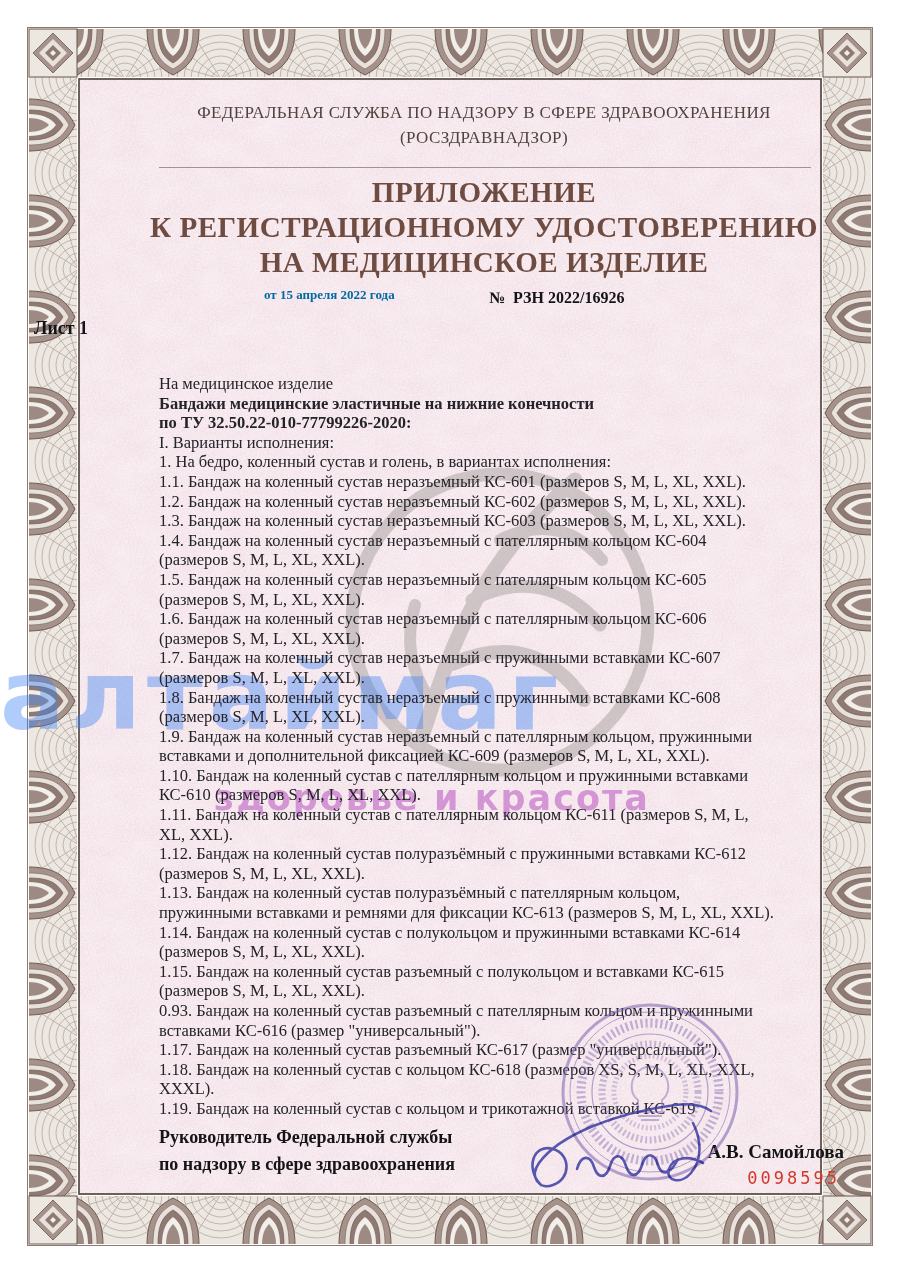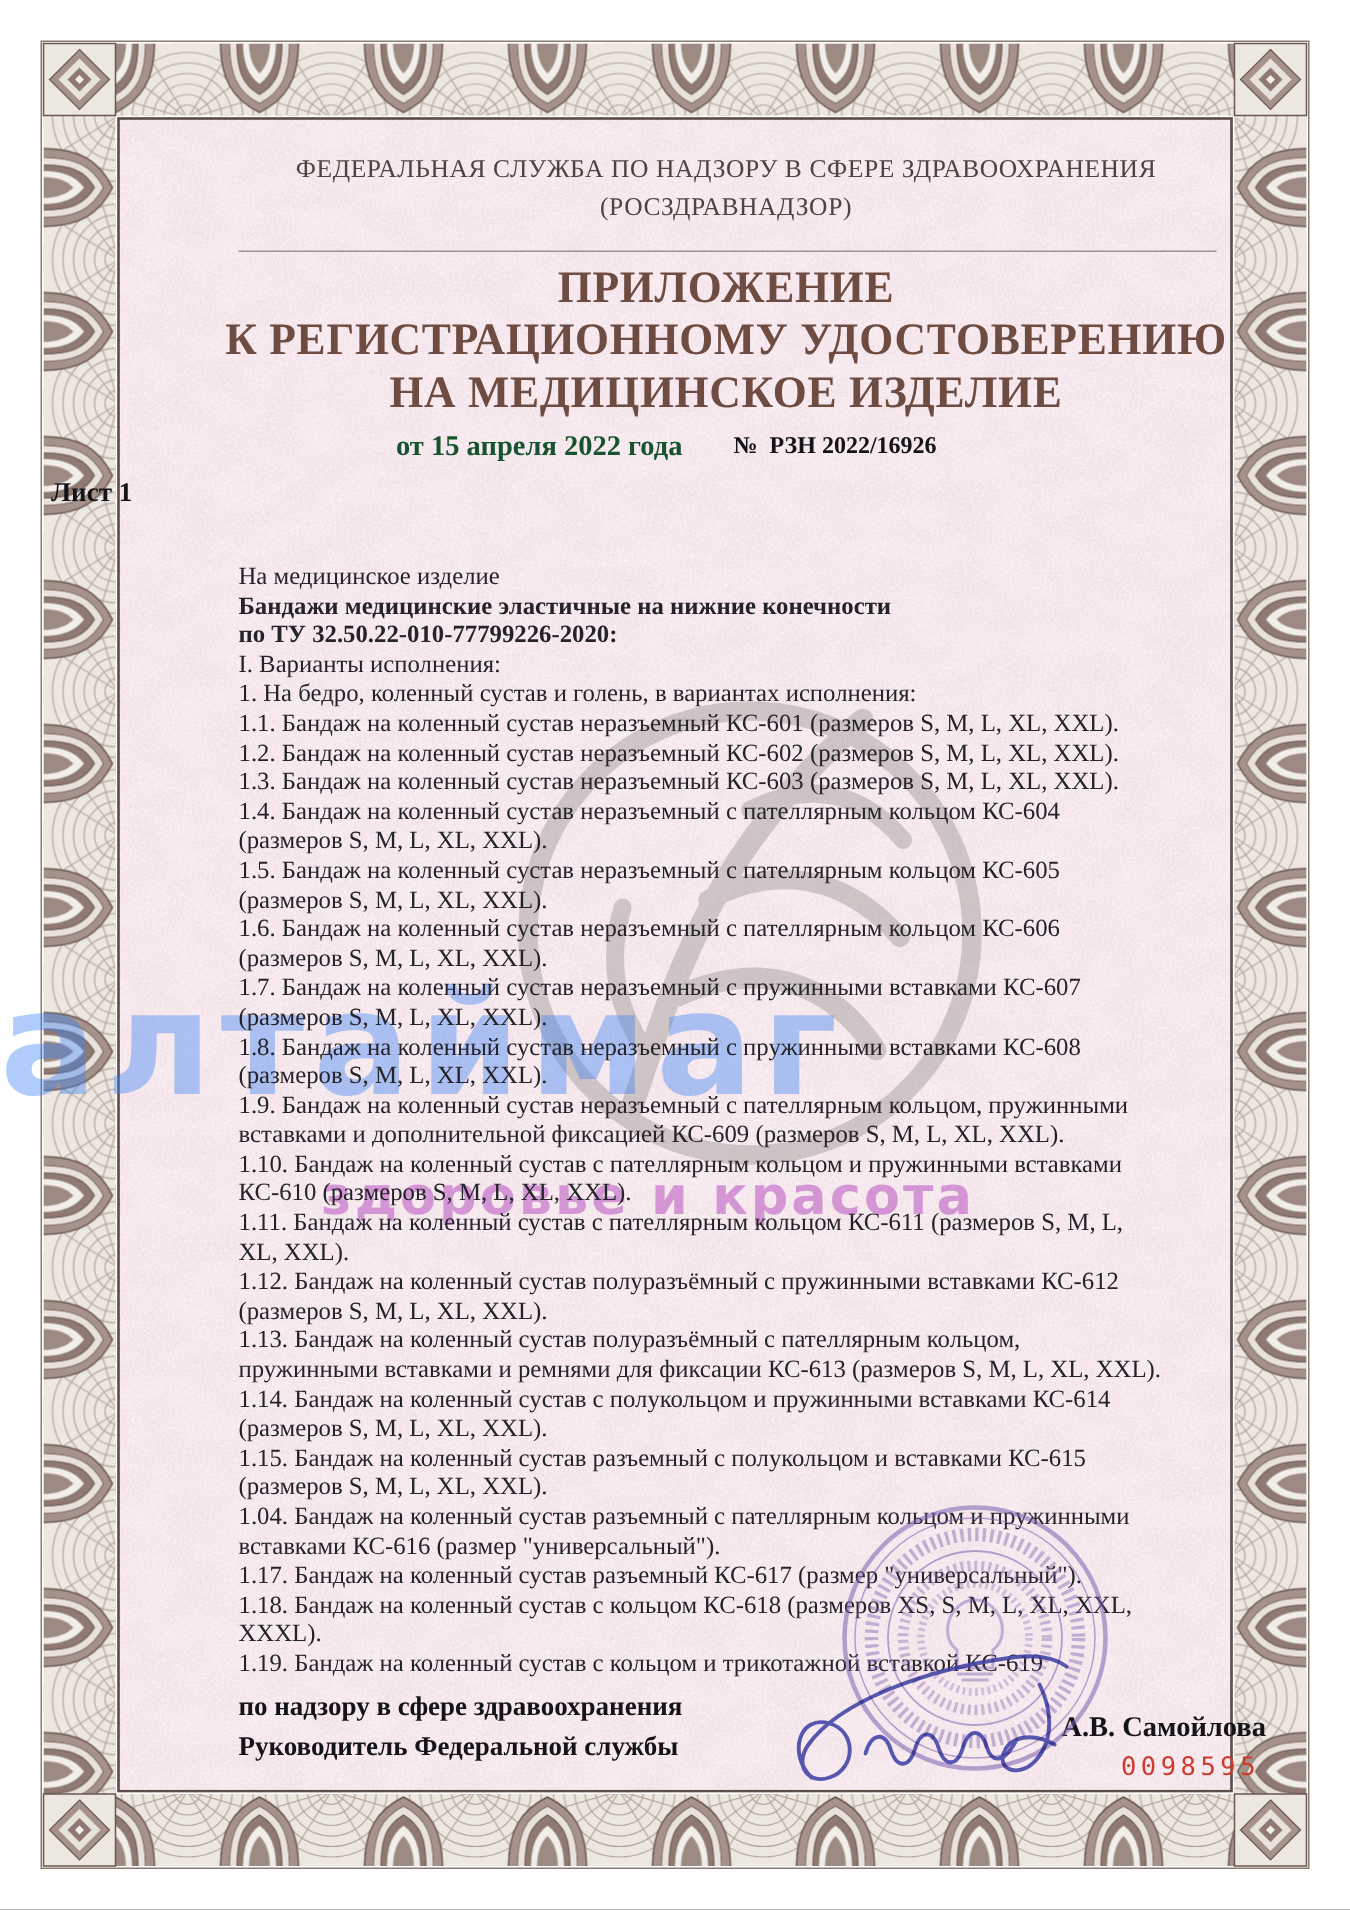--- a/index.html
+++ b/index.html
@@ -12,21 +12,21 @@
   .wm-tagline{position:absolute;left:0;top:778px;width:96%;text-align:center;z-index:2;
     font-family:"DejaVu Sans","Liberation Sans",sans-serif;font-weight:bold;
     font-size:35px;letter-spacing:2px;color:#a21caf;opacity:0.40;}
   .content{position:absolute;left:0;top:0;width:100%;height:100%;z-index:3;margin-left:34px;}
   .agency{position:absolute;top:100px;left:90px;right:90px;text-align:center;
     font-size:17px;line-height:25px;color:#4e433e;letter-spacing:0.4px;}
   .divider{position:absolute;top:167px;left:125px;width:652px;border-top:1px solid #95837b;opacity:0.85;}
   .doc-title{position:absolute;top:174px;left:0;width:100%;text-align:center;
     font-weight:bold;font-size:30px;line-height:35px;color:#6f4c41;
     transform:scaleX(0.97);transform-origin:center;letter-spacing:0.5px;}
-  .meta-date{position:absolute;top:287px;left:230px;font-weight:bold;font-size:19px;color:#14532d;}
+  .meta-date{position:absolute;top:287px;left:230px;font-weight:bold;font-size:13px;color:#0369a1;}
   .meta-number{position:absolute;top:289px;left:455px;font-weight:bold;font-size:16px;color:#141418;white-space:pre;}
   .sheet{position:absolute;top:318px;left:0;width:723px;
     font-weight:bold;font-size:18px;color:#141418;}
   .body{position:absolute;top:374px;left:125px;width:684px;font-size:16.5px;
     line-height:19.6px;color:#232329;}
   .bline{white-space:nowrap;}
   .bline.bold{font-weight:bold;}
   .footer-title{position:absolute;top:1124px;left:125px;font-weight:bold;
     font-size:18px;line-height:27px;color:#141418;}
   .signer-name{position:absolute;top:1141px;left:520px;width:290px;text-align:right;
@@ -210,36 +210,36 @@
         <div class="bline">пружинными вставками и ремнями для фиксации КС-613 (размеров S, M, L, XL, XXL).</div>
 
         <div class="bline">1.14. Бандаж на коленный сустав с полукольцом и пружинными вставками КС-614</div>
 
         <div class="bline">(размеров S, M, L, XL, XXL).</div>
 
         <div class="bline">1.15. Бандаж на коленный сустав разъемный с полукольцом и вставками КС-615</div>
 
         <div class="bline">(размеров S, M, L, XL, XXL).</div>
 
-        <div class="bline">1.04. Бандаж на коленный сустав разъемный с пателлярным кольцом и пружинными</div>
+        <div class="bline">0.93. Бандаж на коленный сустав разъемный с пателлярным кольцом и пружинными</div>
 
         <div class="bline">вставками КС-616 (размер "универсальный").</div>
 
         <div class="bline">1.17. Бандаж на коленный сустав разъемный КС-617 (размер "универсальный").</div>
 
         <div class="bline">1.18. Бандаж на коленный сустав с кольцом КС-618 (размеров XS, S, M, L, XL, XXL,</div>
 
         <div class="bline">XXXL).</div>
 
         <div class="bline">1.19. Бандаж на коленный сустав с кольцом и трикотажной вставкой КС-619</div>
       </div>
 
     <div class="footer-title">
+      <div>Руководитель Федеральной службы</div>
       <div>по надзору в сфере здравоохранения</div>
-      <div>Руководитель Федеральной службы</div>
     </div>
     <div class="signer-name">А.В. Самойлова</div>
     <div class="serial">0098595</div>
   </div>
 
   <svg class="overlay" width="900" height="1273" viewBox="0 0 900 1273">
     <g transform="translate(650,1092)" opacity="0.55" stroke="#7c5fae" fill="none" style="mix-blend-mode:multiply">
       <circle r="87" stroke-width="3"></circle>
       <circle r="80" stroke-width="1"></circle>
       <circle r="58" stroke-width="1.2"></circle>

